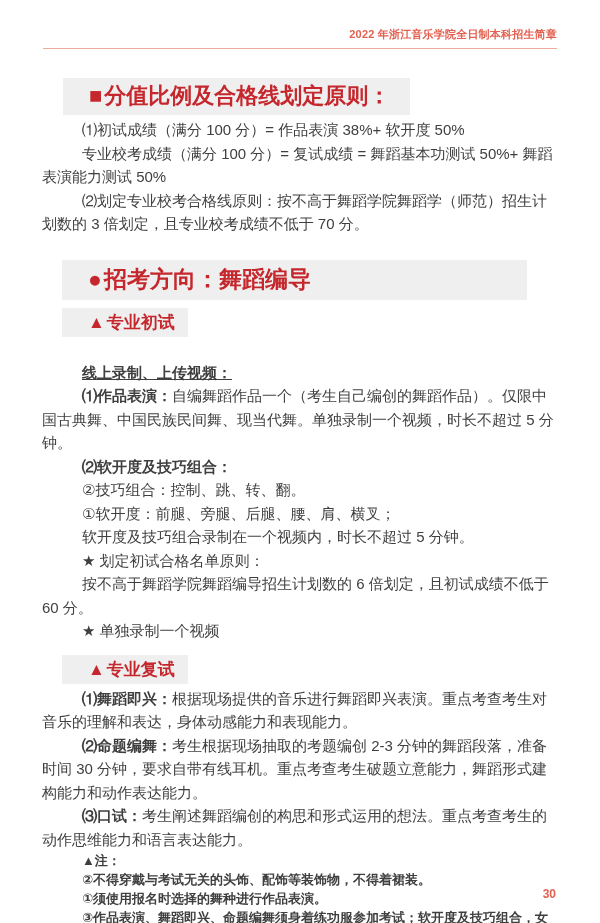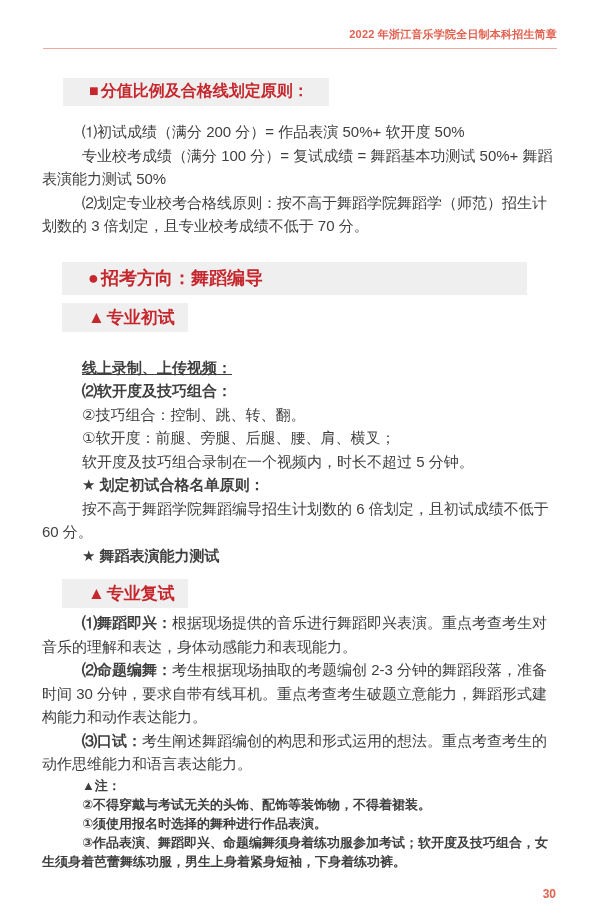--- a/index.html
+++ b/index.html
@@ -8,29 +8,29 @@
     font-family:"Liberation Sans","DejaVu Sans",sans-serif;
   }
   .header{
     position:absolute;top:27px;left:43px;right:43px;text-align:right;
     font-size:11px;font-weight:700;color:var(--header_red,#e2604f);letter-spacing:.2px;
   }
   .rule{position:absolute;top:48px;left:43px;right:43px;border-top:1px solid var(--rule_line,#edac9d);}
   .content{position:absolute;top:49px;left:42px;width:516px;}
   .banner{background:var(--banner_bg,#efefef);color:var(--accent_red,#c5272d);font-weight:700;}
   .banner .bicon{margin-right:2px;}
-  .banner-sq{display:inline-block;margin:29px 0 11px 21px;font-size:16px;padding:3px 20px 4px 26px;}
-  .banner-main{display:block;margin:24px 31px 0 20px;font-size:18px;padding:4px 8px 5px 26px;}
+  .banner-sq{display:inline-block;margin:29px 0 0 21px;font-size:22px;padding:3px 20px 4px 26px;}
+  .banner-main{display:block;margin:24px 31px 0 20px;font-size:23px;padding:4px 8px 5px 26px;}
   .banner-sub{display:inline-block;margin:8px 0 0 20px;font-size:17px;padding:3px 13px 3px 26px;}
   .banner-sub2{margin-top:12px;}
   .body{margin-top:3px;font-size:15px;line-height:23.5px;color:var(--body_text,#3f3f3f);}
   .para{margin:0;text-indent:40px;}
   .para b{font-weight:700;}
   .lead{font-weight:700;text-decoration:underline;margin-top:24px;}
-  .bold{font-weight:700;}
+  .bold{font-weight:400;}
   .note{font-size:13px;line-height:19px;font-weight:700;}
   .footer{
     position:absolute;right:44px;bottom:22px;font-size:12px;font-weight:700;
     color:var(--header_red,#e2604f);
   }
 </style>
 </head>
 <body>
 
 <div class="page">
@@ -39,41 +39,42 @@
     <span>2022 年浙江音乐学院全日制本科招生简章</span>
   </div>
   <div class="rule"></div>
 
   <div class="content">
 
     <div class="banner banner-sq">
       <span class="bicon">■</span><span>分值比例及合格线划定原则：</span>
     </div>
     <div class="body">
-        <p class="para">⑴初试成绩（满分 200 分）= 作品表演 50%+ 软开度 50%</p>
+        <p class="para">⑴初试成绩（满分 100 分）= 作品表演 38%+ 软开度 50%</p>
         <p class="para">专业校考成绩（满分 100 分）= 复试成绩 = 舞蹈基本功测试 50%+ 舞蹈表演能力测试 50%</p>
         <p class="para">⑵划定专业校考合格线原则：按不高于舞蹈学院舞蹈学（师范）招生计划数的 3 倍划定，且专业校考成绩不低于 70 分。</p>
       </div>
 
     <div class="banner banner-main">
       <span class="bicon">●</span><span>招考方向：舞蹈编导</span>
     </div>
 
     <div class="banner banner-sub">
       <span class="bicon">▲</span><span>专业初试</span>
     </div>
     <div class="body">
         <p class="para lead">线上录制、上传视频：</p>
+        <p class="para"><b>⑴作品表演：</b>自编舞蹈作品一个（考生自己编创的舞蹈作品）。仅限中国古典舞、中国民族民间舞、现当代舞。单独录制一个视频，时长不超过 5 分钟。</p>
         <p class="para"><b>⑵软开度及技巧组合：</b></p>
         <p class="para">②技巧组合：控制、跳、转、翻。</p>
         <p class="para">①软开度：前腿、旁腿、后腿、腰、肩、横叉；</p>
         <p class="para">软开度及技巧组合录制在一个视频内，时长不超过 5 分钟。</p>
         <p class="para bold">★ 划定初试合格名单原则：</p>
         <p class="para">按不高于舞蹈学院舞蹈编导招生计划数的 6 倍划定，且初试成绩不低于 60 分。</p>
-        <p class="para bold">★ 舞蹈表演能力测试</p>
+        <p class="para bold">★ 单独录制一个视频</p>
       </div>
 
     <div class="banner banner-sub banner-sub2">
       <span class="bicon">▲</span><span>专业复试</span>
     </div>
     <div class="body">
         <p class="para"><b>⑴舞蹈即兴：</b>根据现场提供的音乐进行舞蹈即兴表演。重点考查考生对音乐的理解和表达，身体动感能力和表现能力。</p>
         <p class="para"><b>⑵命题编舞：</b>考生根据现场抽取的考题编创 2-3 分钟的舞蹈段落，准备时间 30 分钟，要求自带有线耳机。重点考查考生破题立意能力，舞蹈形式建构能力和动作表达能力。</p>
         <p class="para"><b>⑶口试：</b>考生阐述舞蹈编创的构思和形式运用的想法。重点考查考生的动作思维能力和语言表达能力。</p>
         <p class="para note">▲注：</p>

